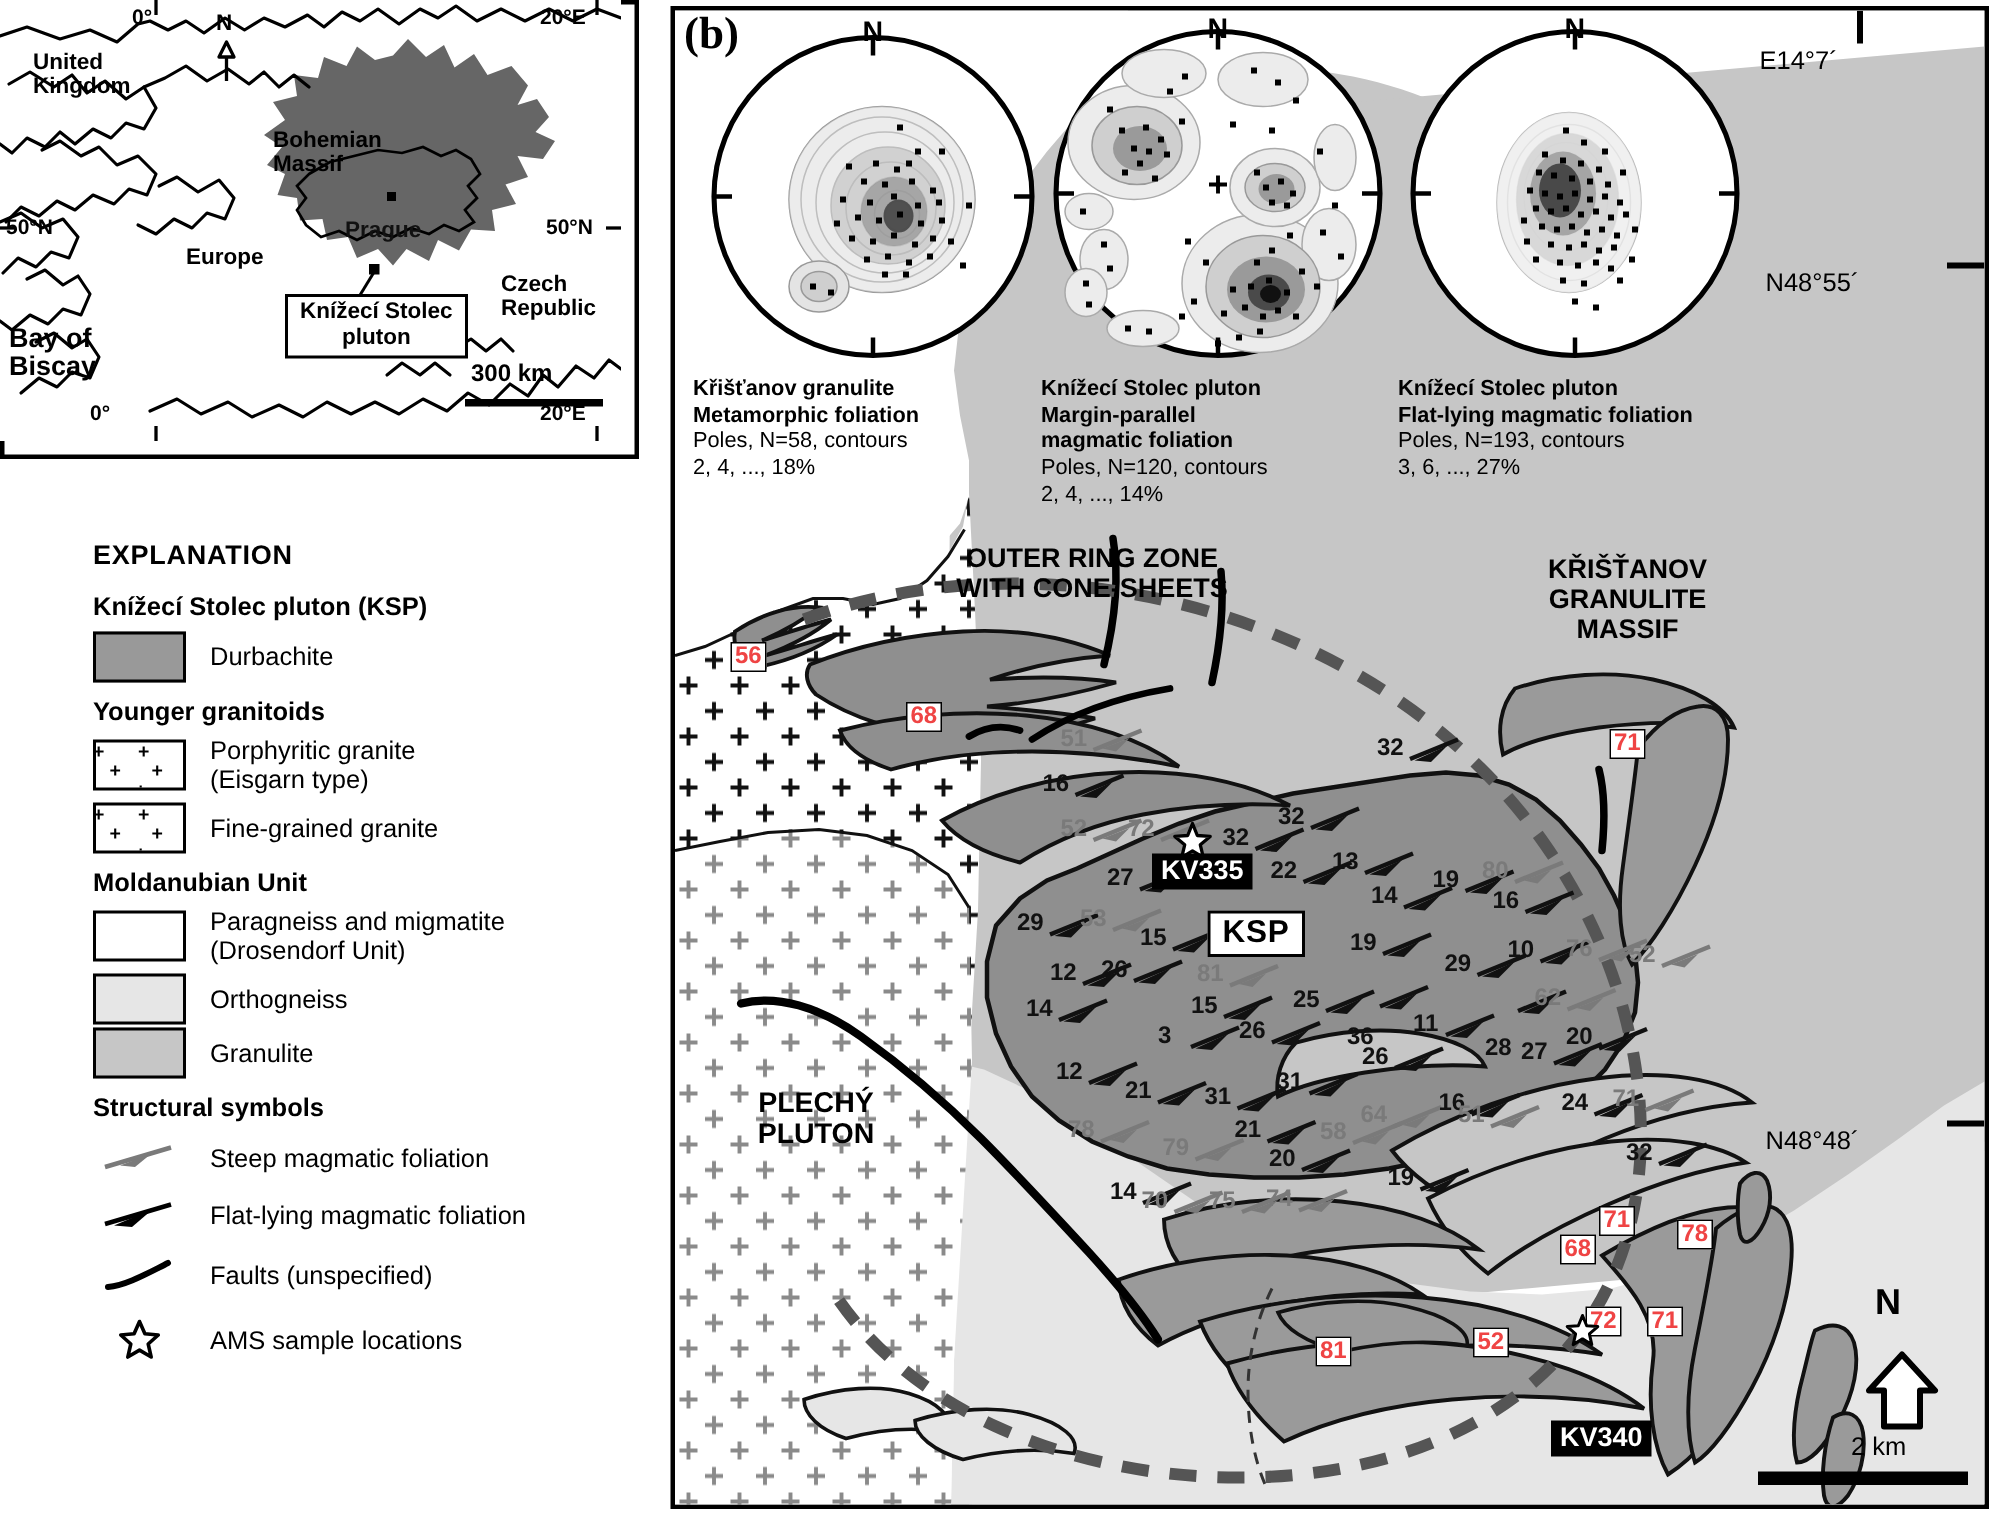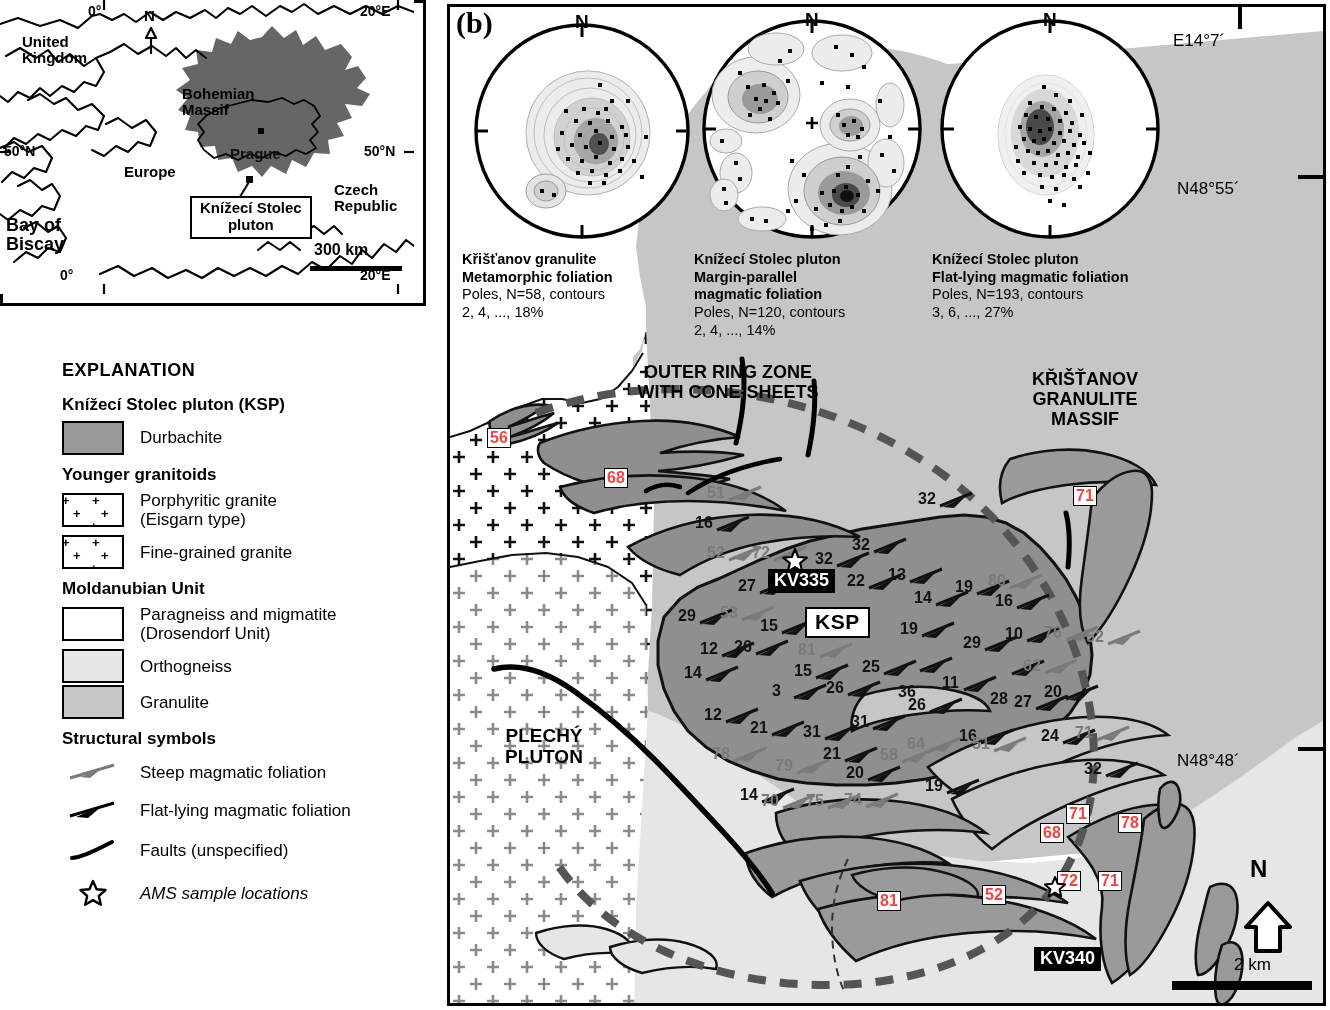--- a/index.html
+++ b/index.html
@@ -228,21 +228,21 @@
 
     <div class="lg-row" style="margin-top:18px;">
       <div class="sym-cell">
         <svg width="50" height="22" viewBox="0 0 50 22">
           <path d="M4 19 C16 18 30 10 44 3" stroke="#000" stroke-width="4" fill="none" stroke-linecap="round"></path>
         </svg>
       </div>
       <div class="lg-lab">Faults (unspecified)</div>
     </div>
 
-    <div class="lg-row" style="margin-top:18px;font-style:italic;">
+    <div class="lg-row" style="margin-top:18px;">
       <div class="sym-cell">
         <svg width="30" height="28" viewBox="0 0 30 28">
           <path d="M15 2 L18.6 10.2 L27.5 11 L20.8 17 L22.8 25.7 L15 21.1
                    L7.2 25.7 L9.2 17 L2.5 11 L11.4 10.2 Z" fill="#fff" stroke="#000" stroke-width="2.4" stroke-linejoin="round"></path>
         </svg>
       </div>
       <div class="lg-lab">AMS sample locations</div>
     </div>
   </div>
 </div>

